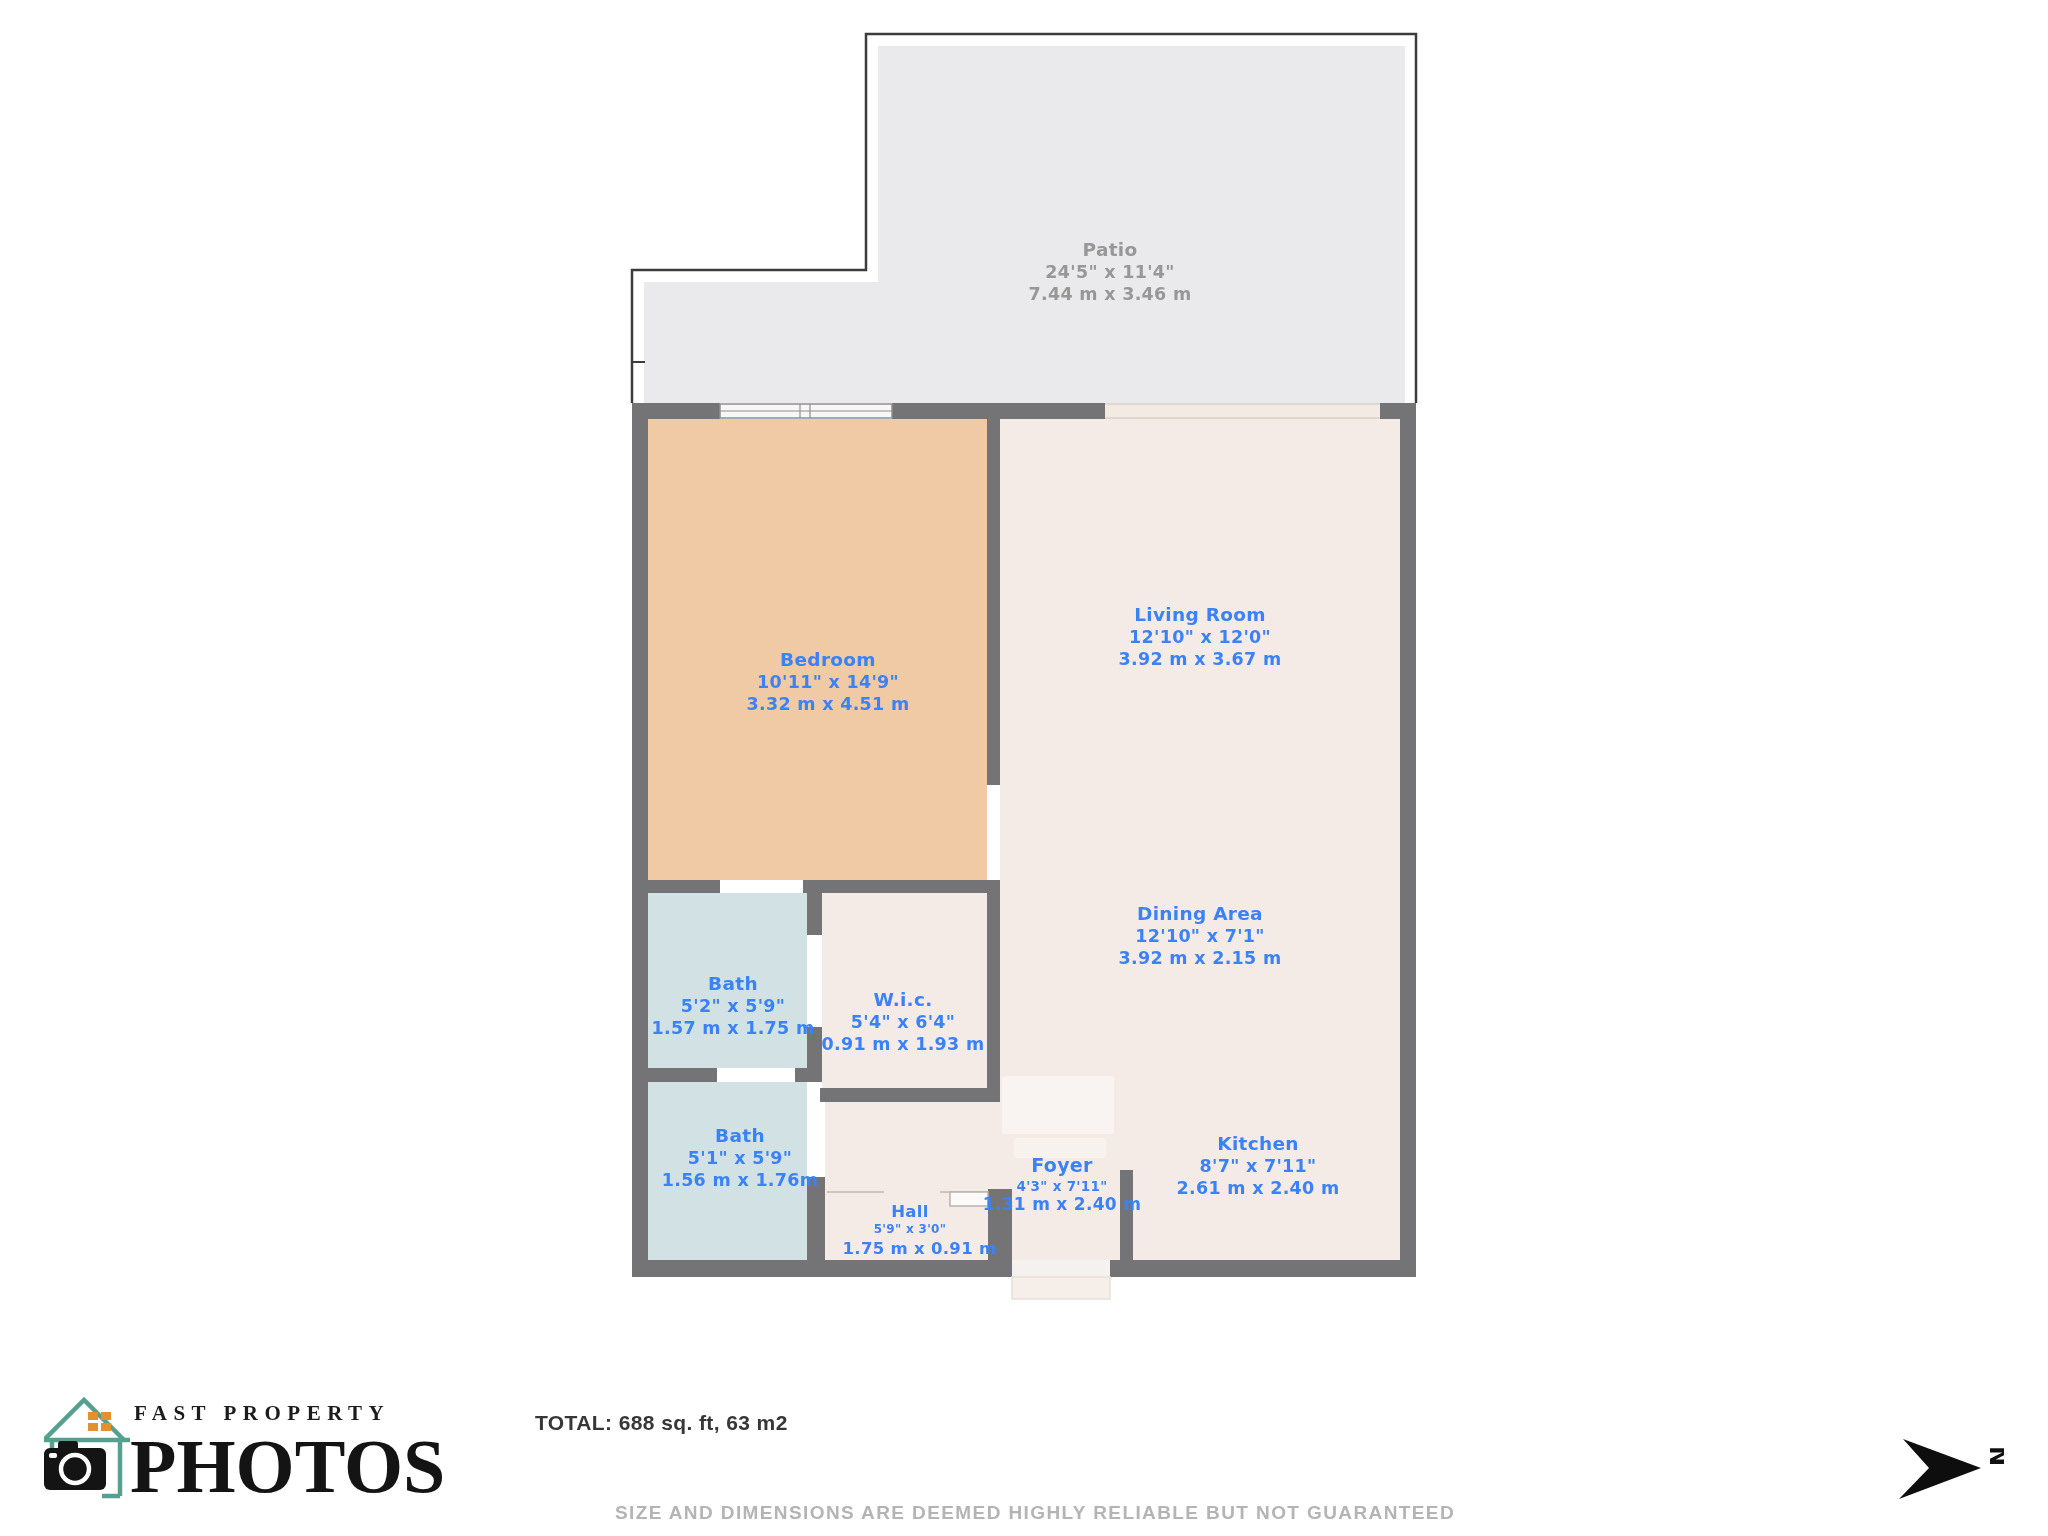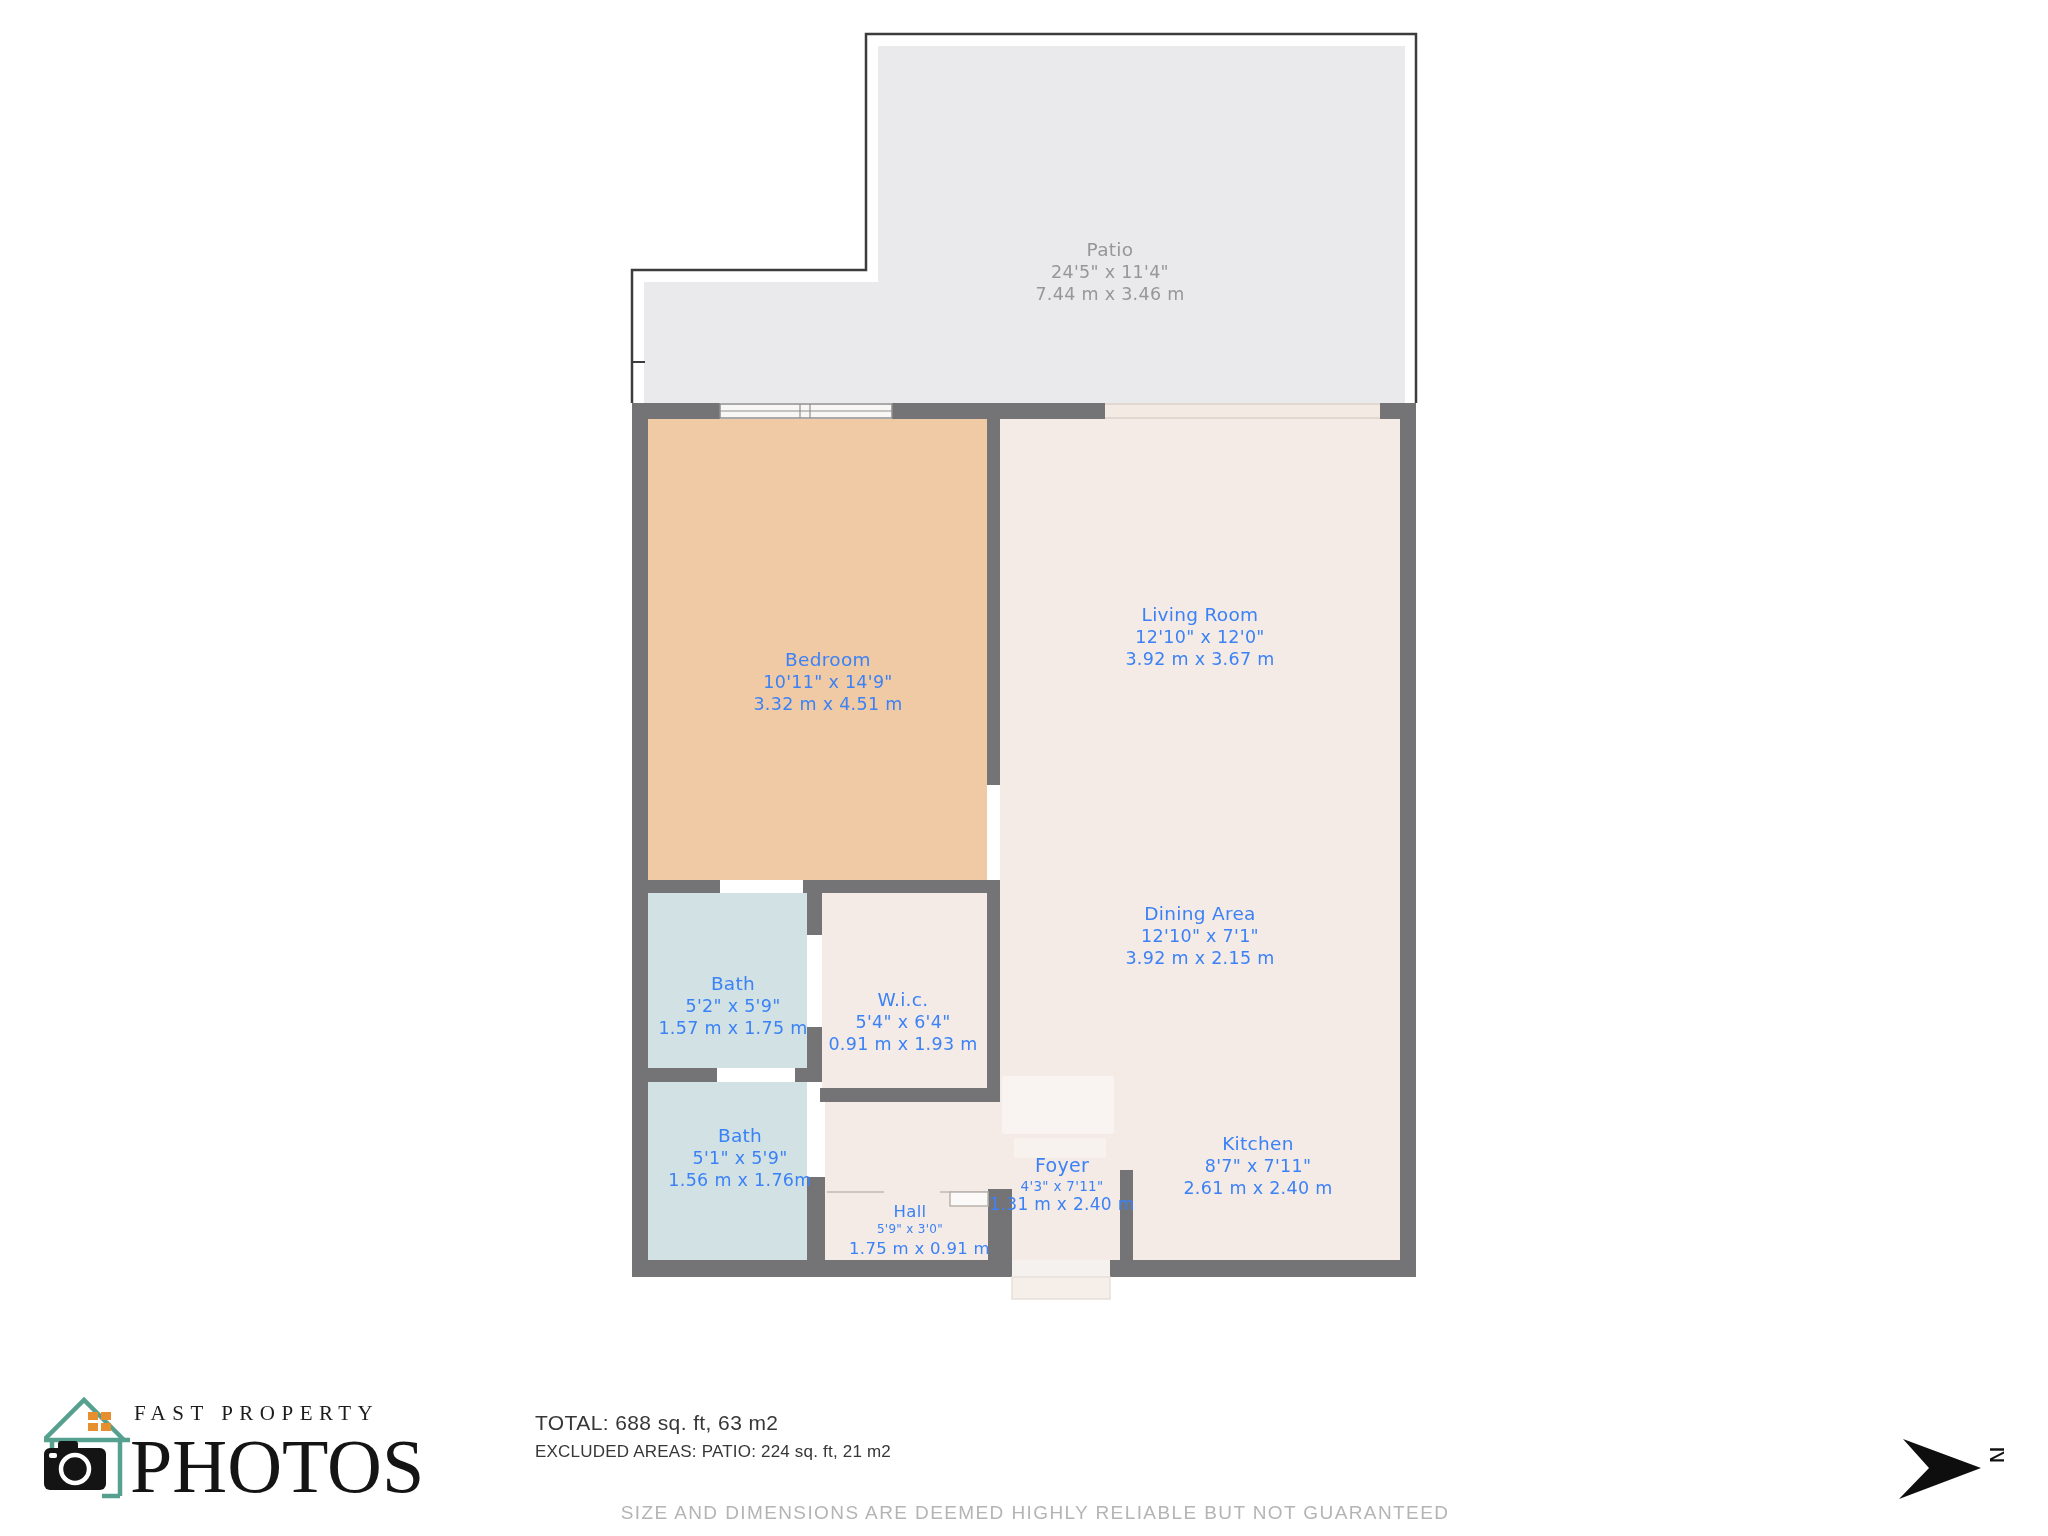--- a/index.html
+++ b/index.html
@@ -1,17 +1,17 @@
 <!DOCTYPE html>
 <html><head>
 <meta charset="utf-8">
 <style>
   html,body{margin:0;padding:0;background:#ffffff;}
   .canvas{position:relative;width:2004px;height:1536px;background:#ffffff;overflow:hidden;
-          font-family:"DejaVu Sans",sans-serif;}
+          font-family:"DejaVu Sans",sans-serif;font-weight:bold;}
   .plan-svg{position:absolute;left:0;top:0;}
   .rlabel{position:absolute;transform:translateX(-50%);text-align:center;white-space:nowrap;
           color:#3b82f6;letter-spacing:.3px;}
   .rlabel .r-name{font-size:18.5px;line-height:22px;}
   .rlabel .r-ft,.rlabel .r-m{font-size:17.5px;line-height:22px;}
   .rl-patio{color:#979797;}
   .rl-hall .r-name{font-size:16.5px;line-height:19px;margin-top:26px;}
   .rl-hall .r-ft{font-size:12px;line-height:17px;}
   .rl-hall .r-m{font-size:16.5px;line-height:21px;margin-left:19px;}
   .rl-foyer .r-name{font-size:19px;line-height:24px;}
@@ -145,21 +145,20 @@
   </div>
 
   <div class="rlabel" style="left:1258px;top:1133px;">
     <div class="r-name">Kitchen</div>
     <div class="r-ft">8'7" x 7'11"</div>
     <div class="r-m">2.61 m x 2.40 m</div>
   </div>
 
   <div class="summary">
     <div class="s1">TOTAL: 688 sq. ft, 63 m2</div>
-    <div class="s3">EXCLUDED AREAS: PATIO: 224 sq. ft, 21 m2</div>
   </div>
   <div class="disclaimer">SIZE AND DIMENSIONS ARE DEEMED HIGHLY RELIABLE BUT NOT GUARANTEED</div>
 
   <svg class="logo" width="440" height="112" viewBox="0 0 440 112">
     <g stroke="#55a08e" stroke-width="4.5" fill="none">
       <polyline points="0,44 40,4 80,44"></polyline>
       <line x1="-2" y1="44" x2="86" y2="44"></line>
       <line x1="8" y1="44" x2="8" y2="56"></line>
       <line x1="76" y1="44" x2="76" y2="100"></line>
       <line x1="76" y1="100" x2="58" y2="100"></line>

